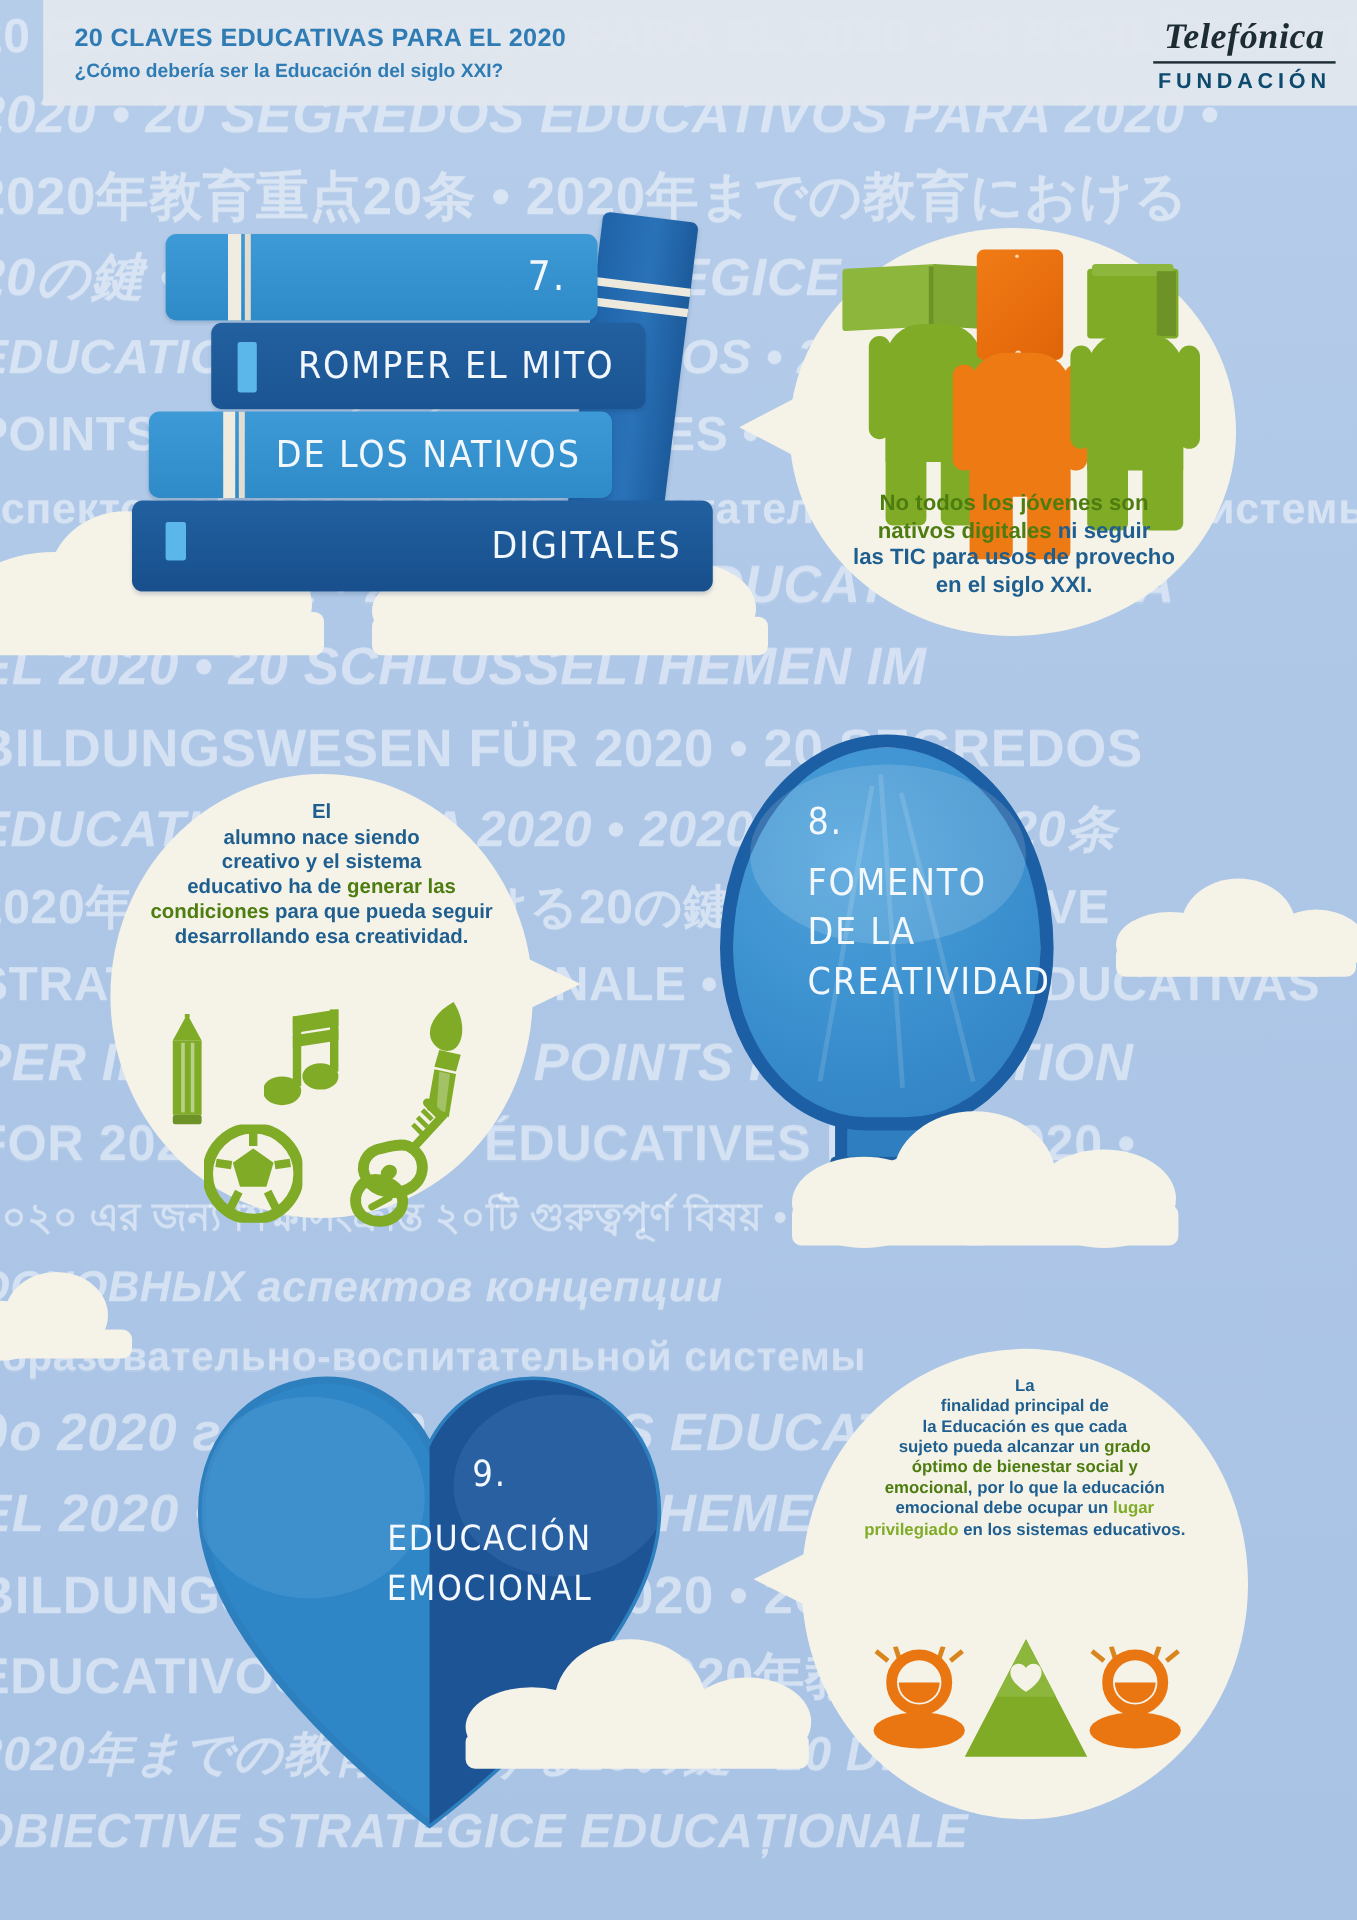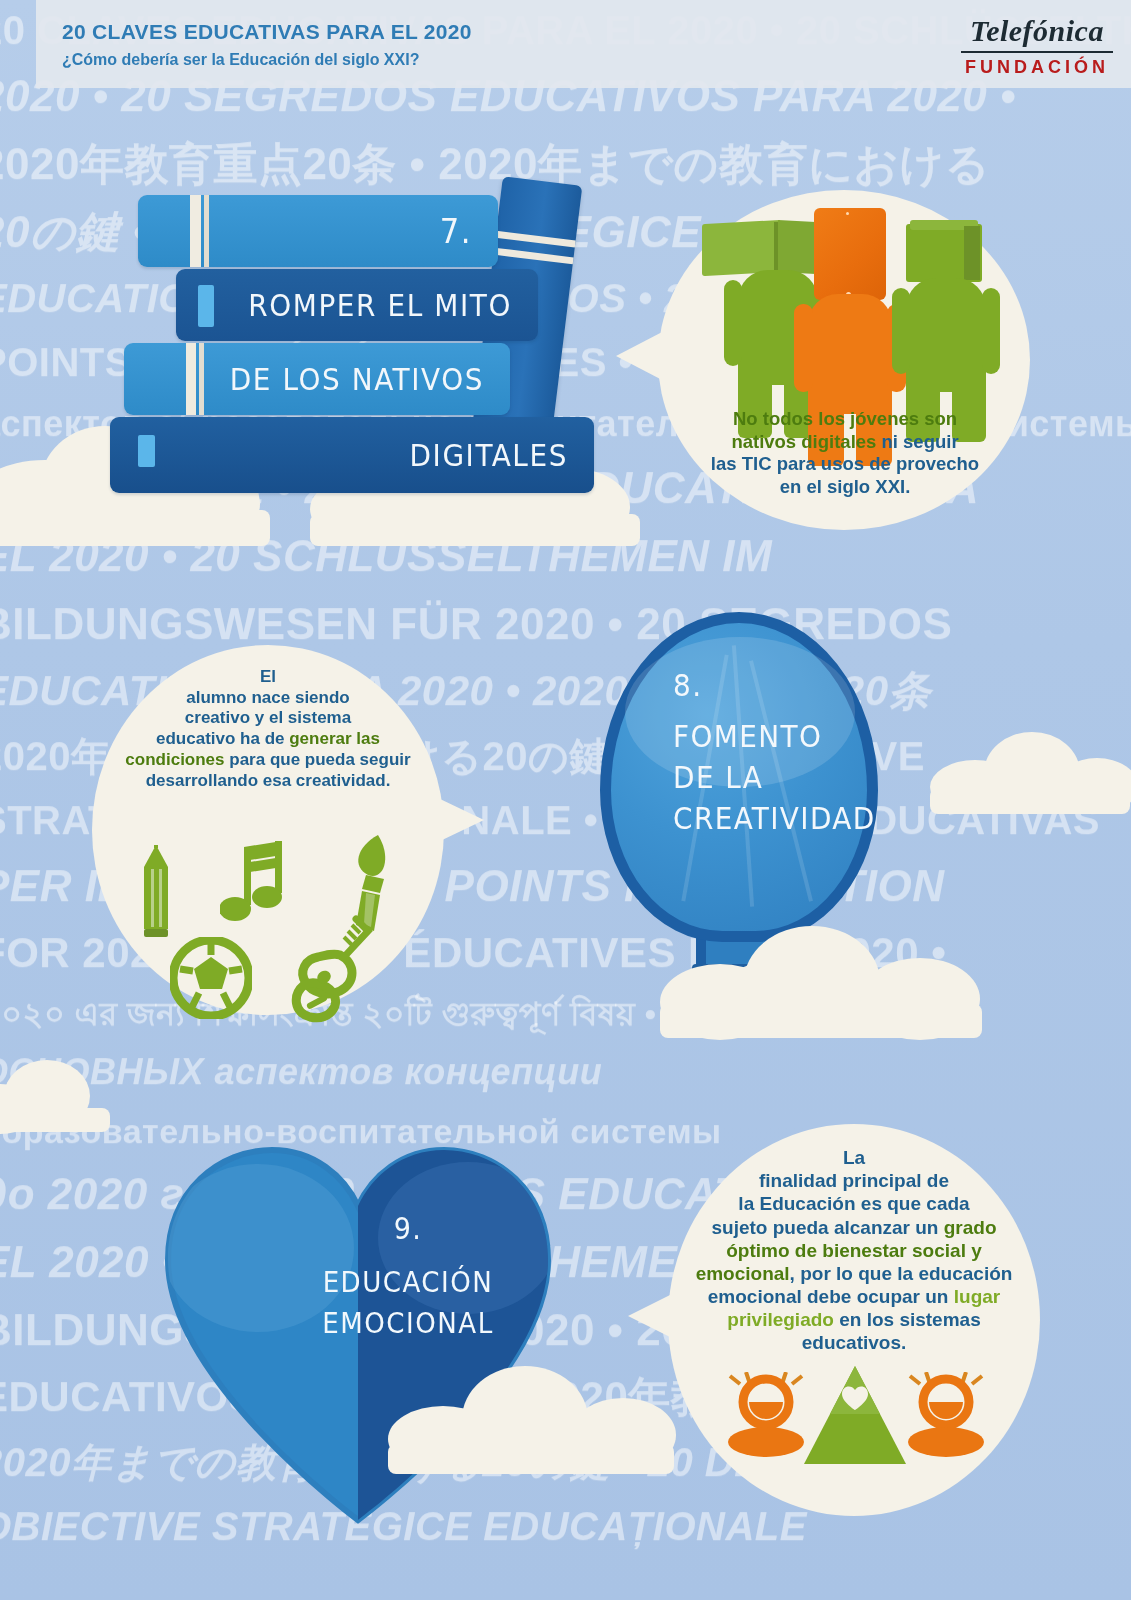--- a/index.html
+++ b/index.html
@@ -44,21 +44,21 @@
     position: absolute; left: 26px; top: 51px;
     font-size: 16px; font-weight: bold; color: #2f7cb5;
   }
   .logo { position: absolute; right: 40px; top: 14px; text-align: center; width: 180px; }
   .logo-name {
     font-family: "Liberation Serif", serif;
     font-style: italic; font-weight: bold;
     font-size: 30px; color: #1d2b33; letter-spacing: .5px;
   }
   .logo-rule { height: 2px; background: #1d2b33; margin: 3px 14px 4px 14px; }
-  .logo-sub { font-size: 18px; letter-spacing: 4px; color: #b91c1c; font-weight: bold; }
+  .logo-sub { font-size: 18px; letter-spacing: 4px; color: #0c4a6e; font-weight: bold; }
 
   
   .cloud { position: absolute; pointer-events: none; }
   .cloud span {
     position: absolute; background: #f5f2e8; border-radius: 50%;
   }
   .cloud .base { border-radius: 8px; }
 
   
   .books { position: absolute; left: 120px; top: 185px; width: 530px; height: 320px; z-index: 12; }
@@ -392,21 +392,21 @@
 
   <div class="cloud" style="left:388px; top:1362px; width:300px; height:106px; z-index:20;">
     <span style="left:0;   top:44px; width:110px; height:66px;"></span>
     <span style="left:74px; top:4px;  width:126px; height:106px;"></span>
     <span style="left:182px;top:36px; width:106px; height:74px;"></span>
     <span class="base" style="left:0; top:82px; width:286px; height:30px;"></span>
   </div>
 
   <div class="bubble-tail" style="left:628px; top:1292px; border-top:24px solid transparent; border-bottom:24px solid transparent; border-right:48px solid #f5f2e8;"></div>
   <div class="bubble" style="left:668px; top:1124px; width:372px; height:392px;">
-    <div class="btxt" style="left:8px; top:22px; width:356px; font-size:19px;text-align:center;" id="bt3">
+    <div class="btxt" style="left:8px; top:22px; width:356px; font-size:14px;text-align:center;" id="bt3">
         <div><span>La</span></div>
         <div><span>finalidad principal de</span></div>
         <div><span>la Educación es que cada</span></div>
         <div><span>sujeto pueda alcanzar un </span><span class="hl-or">grado</span></div>
         <div><span class="hl-or">óptimo de bienestar social y</span></div>
         <div><span class="hl-or">emocional</span><span>, por lo que la educación</span></div>
         <div><span>emocional debe ocupar un </span><span class="hl-gr">lugar</span></div>
         <div><span class="hl-gr">privilegiado</span><span> en los sistemas educativos.</span></div>
       </div>
 

